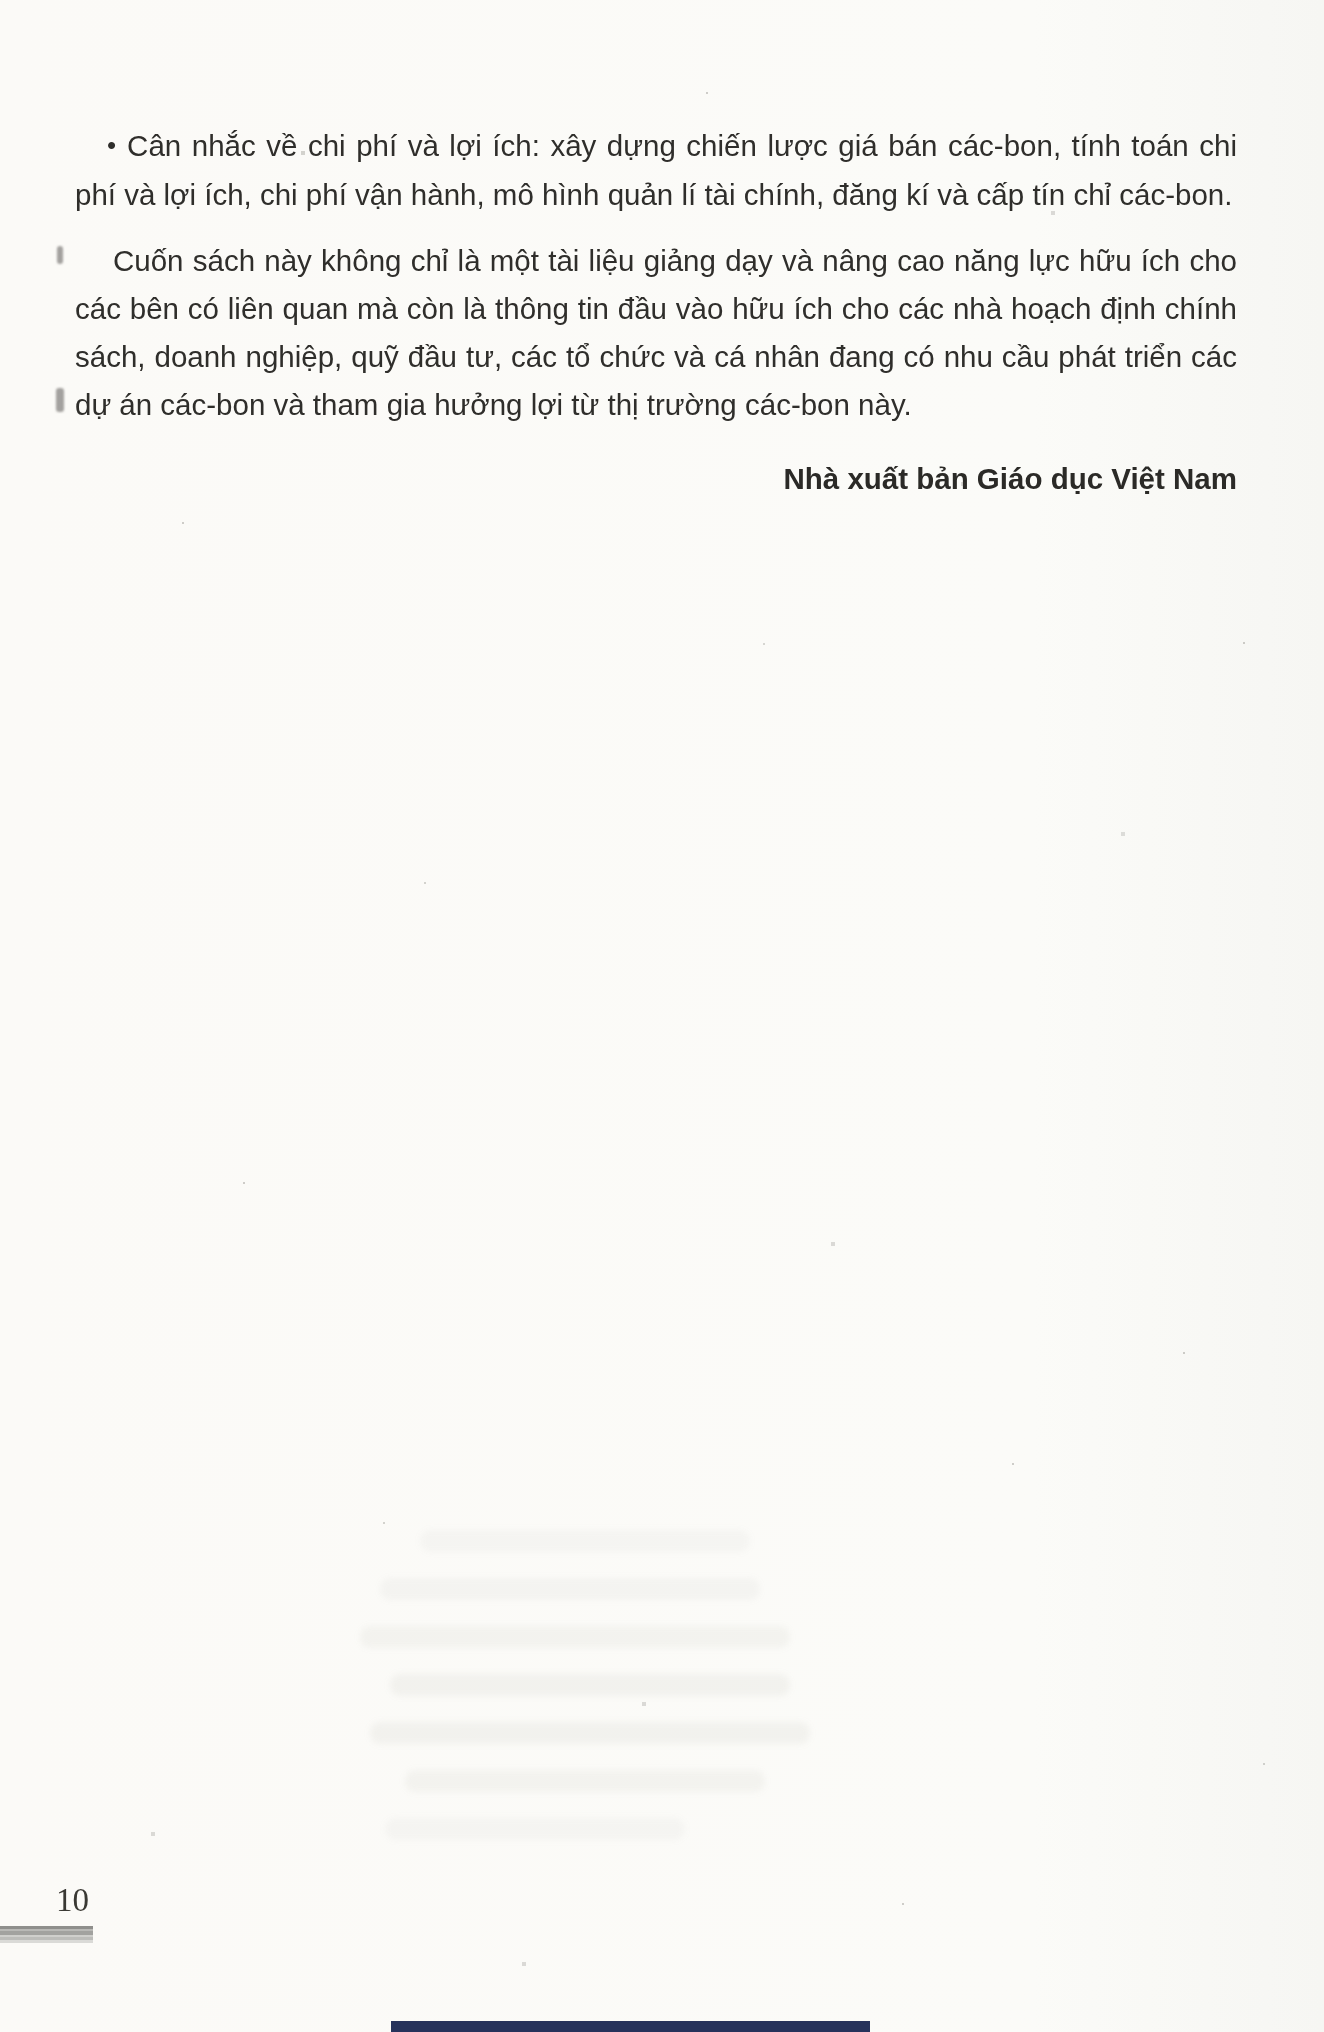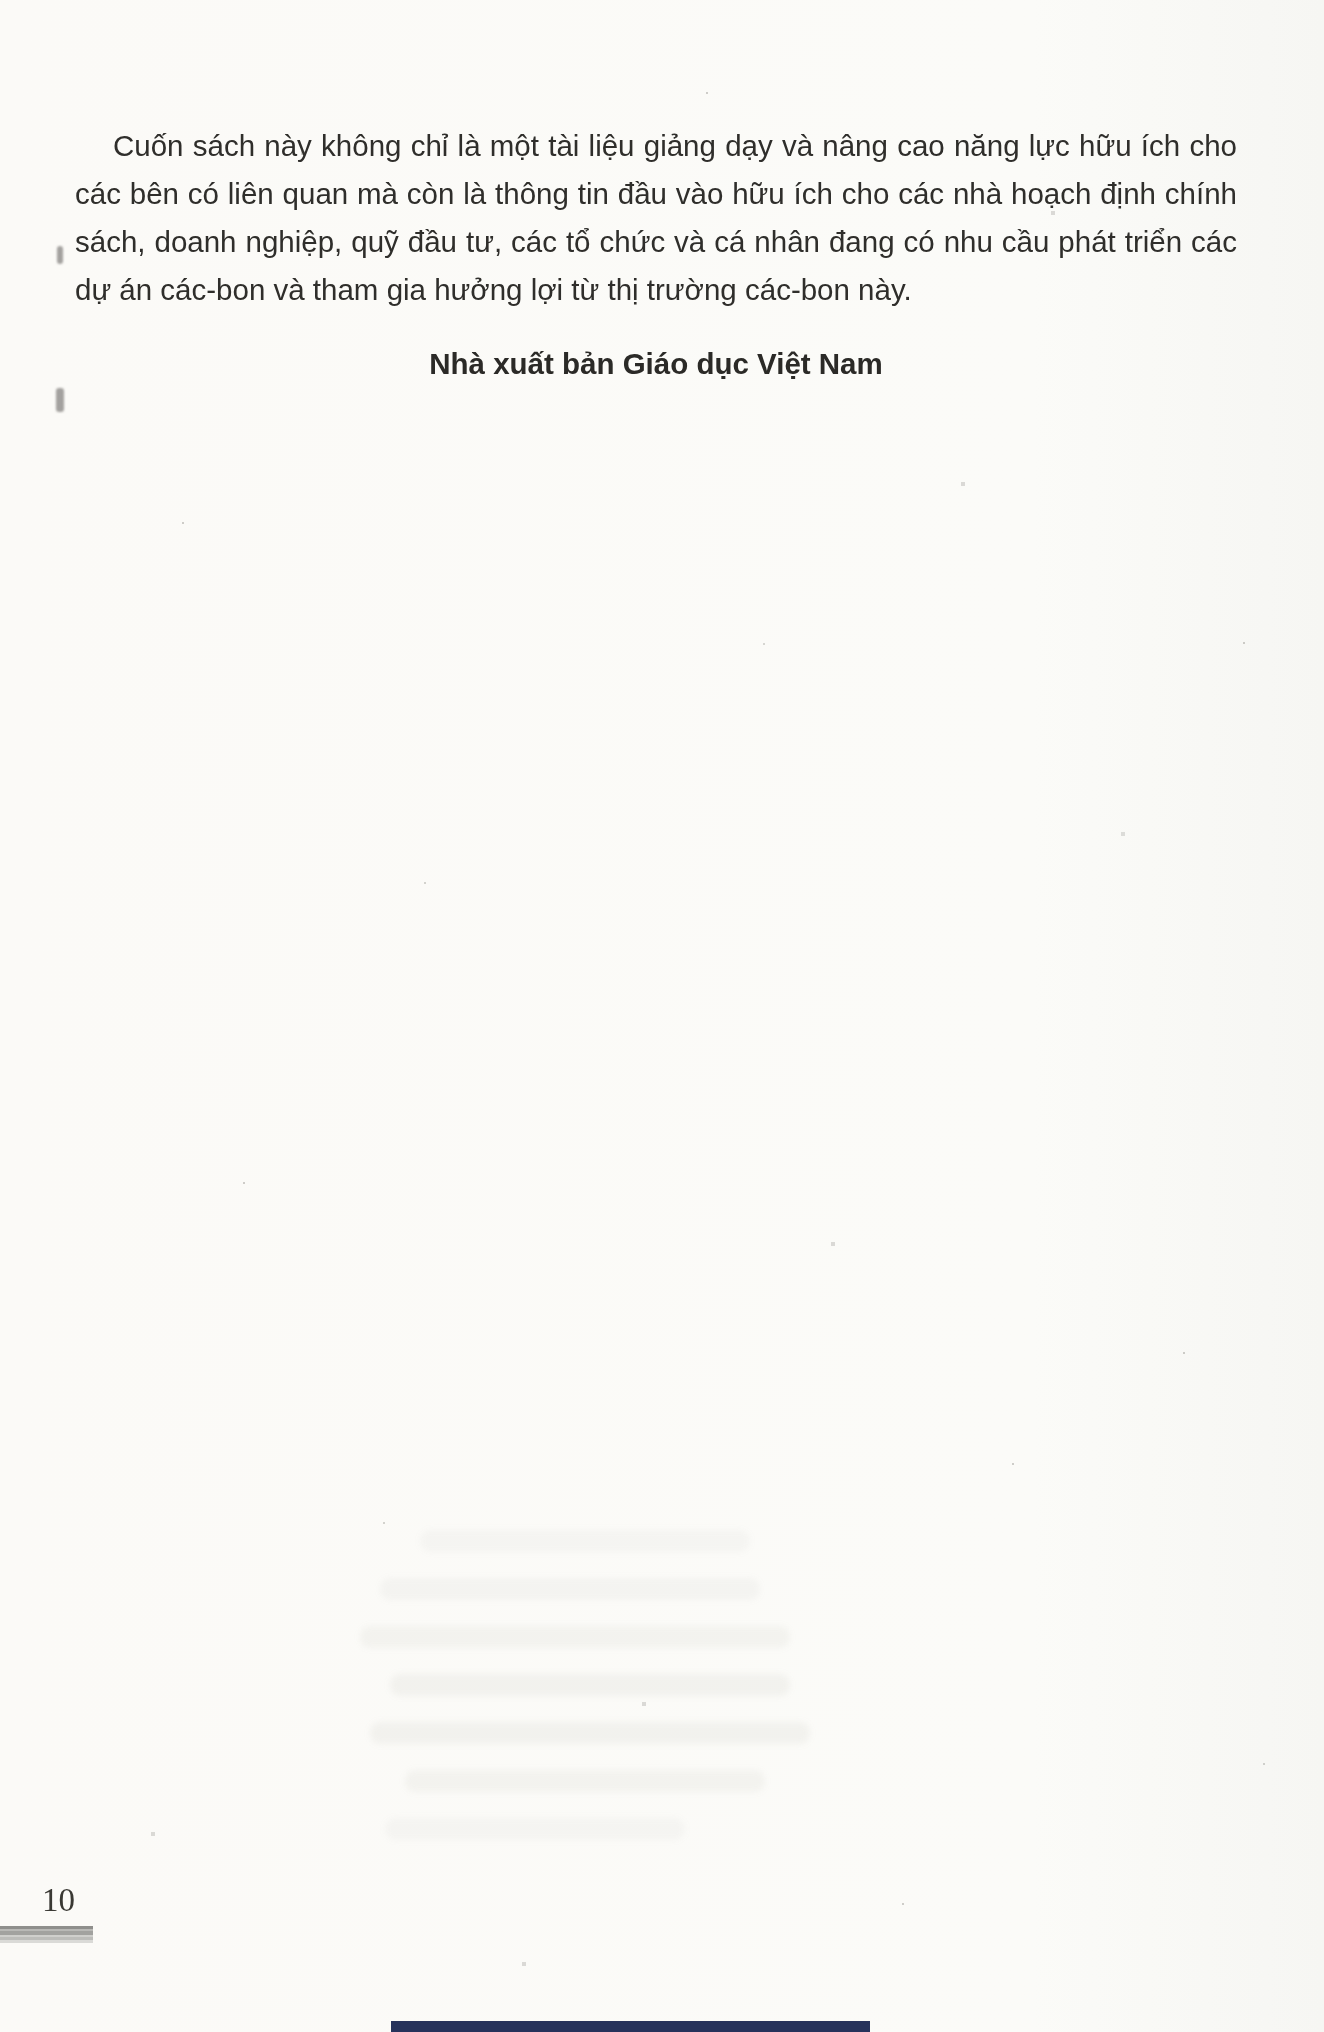--- a/index.html
+++ b/index.html
@@ -27,28 +27,28 @@
   .text-block p { margin: 18px 0 0 0; }
   .text-block p:first-child { margin-top: 0; }
   .para  { text-indent: 38px; }
   .bullet { text-indent: 32px; }
   .bullet .marker {
     font-size: 26px;
     margin-right: 11px;
     position: relative; top: -2px;
   }
   .signature {
-    text-align: center;
+    text-align: right;
     font-weight: 700;
     margin-top: 26px !important;
     color: #2b2a27;
   }
   .pageno {
     position: absolute;
-    left: 42px; top: 1882px;
+    left: 56px; top: 1882px;
     font-family: "Liberation Serif", "DejaVu Serif", serif;
     font-size: 33px;
     color: #3a3934;
   }
   .pageno-rule {
     position: absolute;
     left: 0; top: 1926px;
     width: 93px; height: 17px;
     background: repeating-linear-gradient(
       180deg,
@@ -124,20 +124,23 @@
 <body>
 
 <div class="page">
 
   <div class="text-block">
 
 
 
 
 
+    <p class="bullet">
+      <span class="marker">•</span><span>Cân nhắc về chi phí và lợi ích: xây dựng chiến lược giá bán các-bon, tính toán chi phí và lợi ích, chi phí vận hành, mô hình quản lí tài chính, đăng kí và cấp tín chỉ các-bon.</span>
+    </p>
 
 
     <p class="para">Cuốn sách này không chỉ là một tài liệu giảng dạy và nâng cao năng lực hữu ích cho các bên có liên quan mà còn là thông tin đầu vào hữu ích cho các nhà hoạch định chính sách, doanh nghiệp, quỹ đầu tư, các tổ chức và cá nhân đang có nhu cầu phát triển các dự án các-bon và tham gia hưởng lợi từ thị trường các-bon này.</p>
 
     <p class="signature">Nhà xuất bản Giáo dục Việt Nam</p>
 
   </div>
 
   <div class="pageno">10</div>
 

